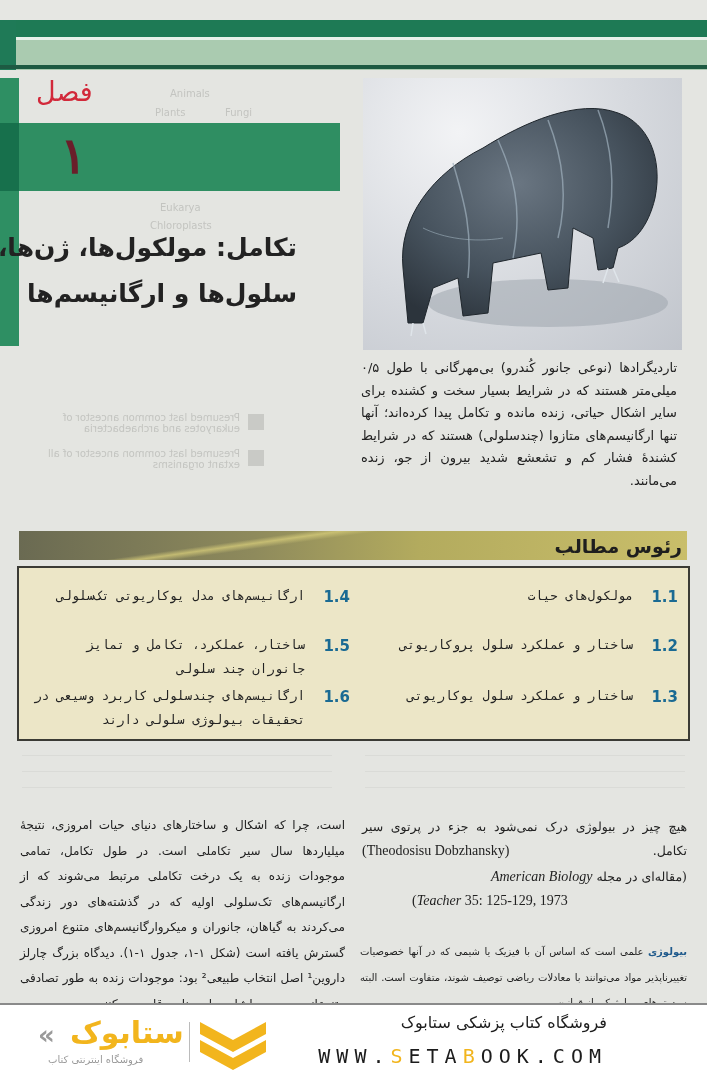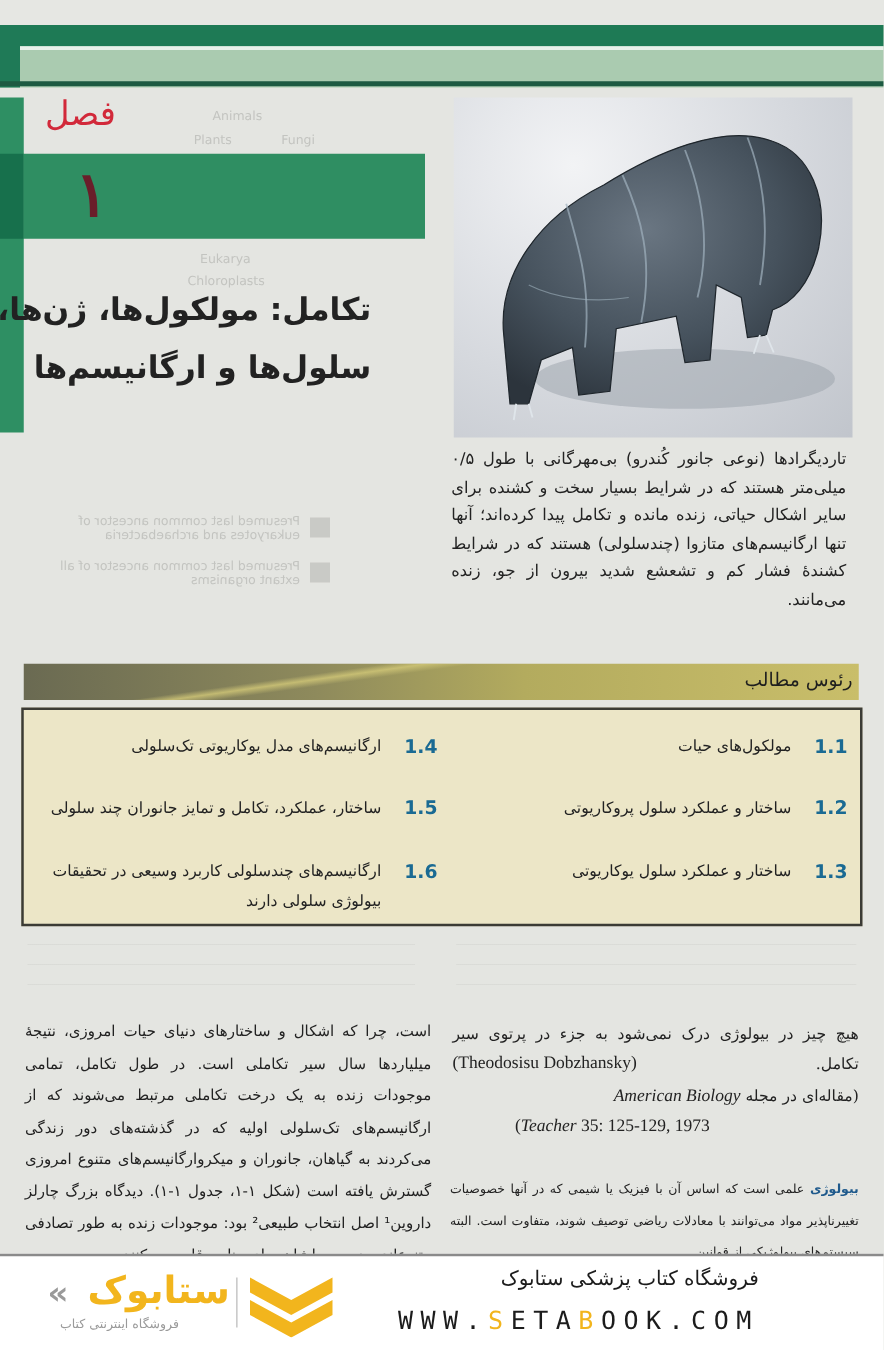--- a/index.html
+++ b/index.html
@@ -36,26 +36,26 @@
     background: radial-gradient(ellipse at 30% 20%, #f2f3f5 0%, #d6d9de 55%, #c1c5cc 100%); overflow: hidden; }
   .photo svg { position: absolute; left: 0; top: 0; }
 
   .caption { position: absolute; left: 361px; top: 337px; width: 316px; direction: rtl; text-align: justify; font-size: 13px; line-height: 22.5px; color: #222; }
 
   
   .outline-bar { position: absolute; left: 19px; top: 511px; width: 668px; height: 29px;
     background: linear-gradient(90deg, #6a6a52 0%, #8e8a5c 35%, #b3ab5e 60%, #c9be6a 100%); }
   .outline-bar .streak { position: absolute; left: 0; top: 0; width: 440px; height: 29px;
     background: linear-gradient(172deg, transparent 45%, rgba(210,200,120,0.8) 50%, transparent 56%); }
-  .outline-title { position: absolute; right: 25px; top: 515px; font-size: 15px; font-weight: normal; color: #1e1e1e; direction: rtl; }
+  .outline-title { position: absolute; right: 25px; top: 515px; font-size: 19px; font-weight: bold; color: #1e1e1e; direction: rtl; }
 
   .outline-box { position: absolute; left: 17px; top: 546px; width: 673px; height: 175px; background: #ece6c7; border: 2px solid #3b3b35; }
   .outline-item { position: absolute; direction: rtl; font-size: 12.5px; color: #222; line-height: 24px; }
   .outline-item .num { position: absolute; right: 0; top: 0; color: #1a6a93; font-weight: bold; font-size: 15px; direction: ltr; }
-  .outline-item .txt { display: block; margin-right: 45px; text-align: right; }
+  .outline-item .txt { display: block; margin-right: 45px; text-align: right; font-family: Liberation Mono, monospace; }
 
   
   .col { position: absolute; direction: rtl; text-align: justify; color: #222; }
   .col-left { left: 20px; top: 793px; width: 325px; font-size: 12px; line-height: 25.5px; }
   .quote { right: 20px; top: 795px; width: 325px; font-family: "DejaVu Serif", serif; font-size: 12.5px; line-height: 24px; }
   .quote .en { font-family: "Liberation Serif", serif; direction: ltr; unicode-bidi: embed; font-size: 14px; }
   .quote .it { font-style: italic; }
   .col-right { right: 20px; top: 919px; width: 327px; font-size: 10px; line-height: 25.5px; }
   .term { color: #1f5a8c; font-weight: bold; }
 

